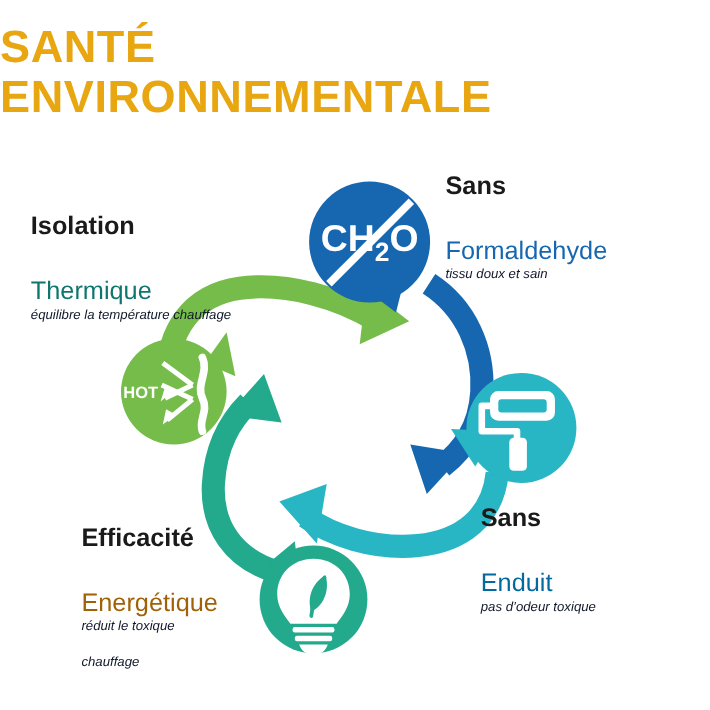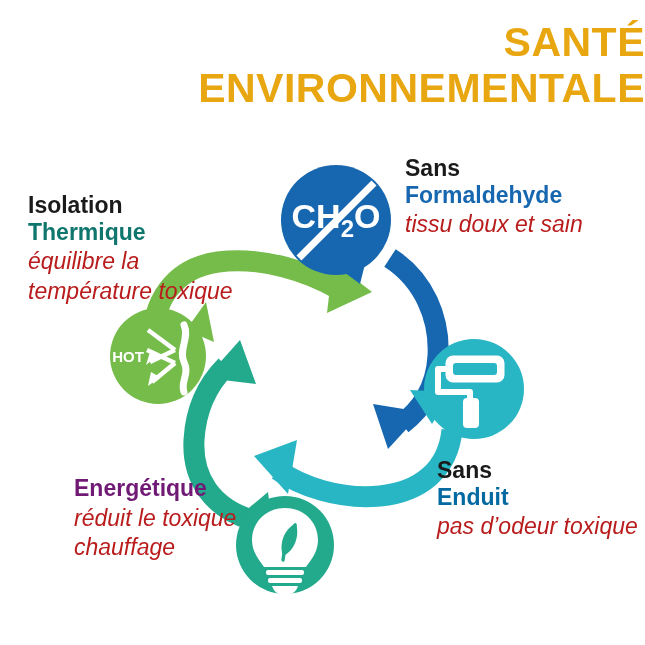--- a/index.html
+++ b/index.html
@@ -20,21 +20,21 @@
     height: 645px;
     background: #ffffff;
   }
 
   
   #title-block {
     position: absolute;
     left: 0;
     top: 20px;
     width: 645px;
-    text-align: right;
+    text-align: left;
     line-height: 1.12;
   }
   .title-line {
     display: block;
     font-family: "Liberation Sans", sans-serif;
     font-weight: bold;
     font-size: 41px;
     letter-spacing: 0.5px;
     color: #e8a610;
   }
@@ -55,30 +55,31 @@
   .label-head {
     display: block;
     font-weight: bold;
     font-size: 23px;
     color: #1a1a1a;
     line-height: 1.16;
     white-space: nowrap;
   }
   .label-sub {
     display: block;
-    font-weight: bold;
+    font-weight: normal;
     font-size: 23px;
     line-height: 1.16;
     white-space: nowrap;
+    margin-top: 32px;
   }
   .label-desc {
     display: block;
     font-style: italic;
-    font-size: 23px;
-    color: #b91c1c;
+    font-size: 12px;
+    color: #0f172a;
     line-height: 1.28;
     margin-top: 2px;
   }
 
   #label-isolation      { left: 28px;  top: 192px; }
   #label-formaldehyde   { left: 405px; top: 155px; }
   #label-enduit         { left: 437px; top: 457px; }
   #label-efficacite     { left: 74px;  top: 475px; }
 </style>
 </head>
@@ -195,34 +196,35 @@
         <path d="M 175 363 L 152 382" fill="none" stroke="#ffffff" stroke-width="4.5"></path>
         <polygon points="160,377 148,386 151,372" fill="#ffffff"></polygon>
       </g>
     </g>
 
   </svg>
 
   <div class="label-block" id="label-isolation">
     <span class="label-head">Isolation</span>
     <span class="label-sub" style="color:#0f766e">Thermique</span>
-    <span class="label-desc" style="max-width:215px; white-space:normal;">équilibre la température toxique</span>
+    <span class="label-desc" style="max-width:215px; white-space:normal;">équilibre la température chauffage</span>
   </div>
 
   <div class="label-block" id="label-formaldehyde">
     <span class="label-head">Sans</span>
     <span class="label-sub" style="color:#1667b0">Formaldehyde</span>
     <span class="label-desc">tissu doux et sain</span>
   </div>
 
   <div class="label-block" id="label-enduit">
     <span class="label-head">Sans</span>
     <span class="label-sub" style="color:#0369a1">Enduit</span>
     <span class="label-desc">pas d’odeur toxique</span>
   </div>
 
   <div class="label-block" id="label-efficacite">
-    <span class="label-sub" style="color:#701a75">Energétique</span>
+    <span class="label-head">Efficacité</span>
+    <span class="label-sub" style="color:#a16207">Energétique</span>
     <span class="label-desc">réduit le toxique</span>
-    <span class="label-desc" style="margin-top:0">chauffage</span>
+    <span class="label-desc" style="margin-top:16px">chauffage</span>
   </div>
 
 </div>
 
 </body></html>

